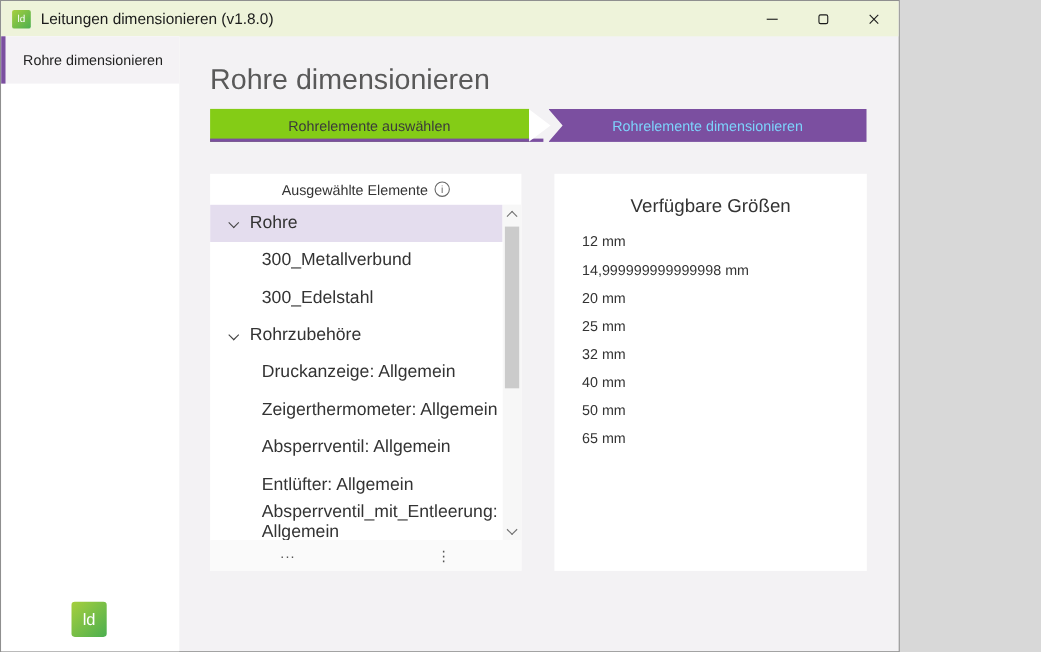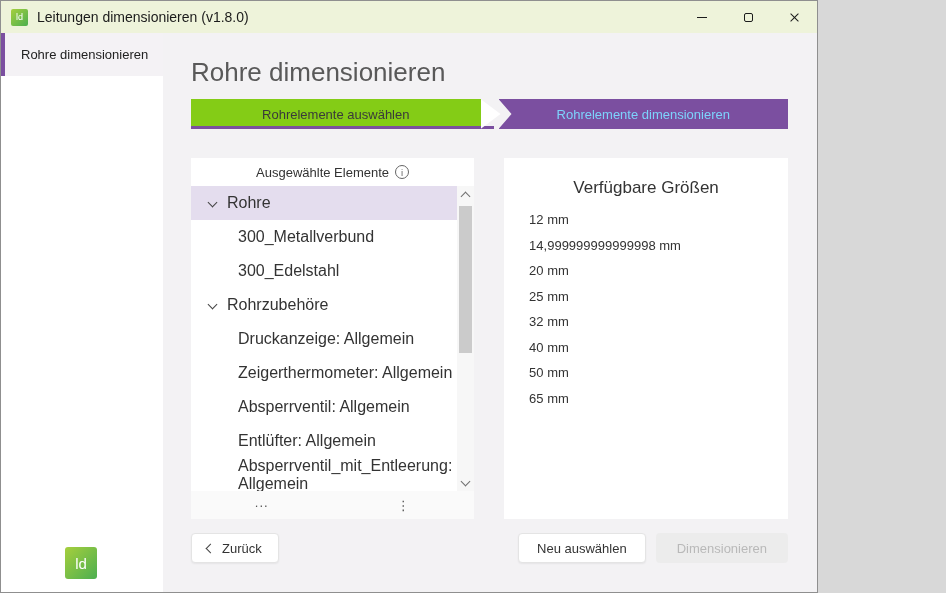--- a/index.html
+++ b/index.html
@@ -199,25 +199,15 @@
             <div class="size-row">25 mm</div>
             <div class="size-row">32 mm</div>
             <div class="size-row">40 mm</div>
             <div class="size-row">50 mm</div>
             <div class="size-row">65 mm</div>
           </div>
       </div>
 
     </div>
 
-    <div class="bottom-bar">
-      <div class="btn btn-light btn-back">
-        <span class="back-chev"></span>
-        <span>Zurück</span>
-      </div>
-      <div class="btn-group-right">
-        <div class="btn btn-light btn-new">Neu auswählen</div>
-        <div class="btn btn-disabled">Dimensionieren</div>
-      </div>
-    </div>
 
   </div>
 </div>
 
 </body></html>

